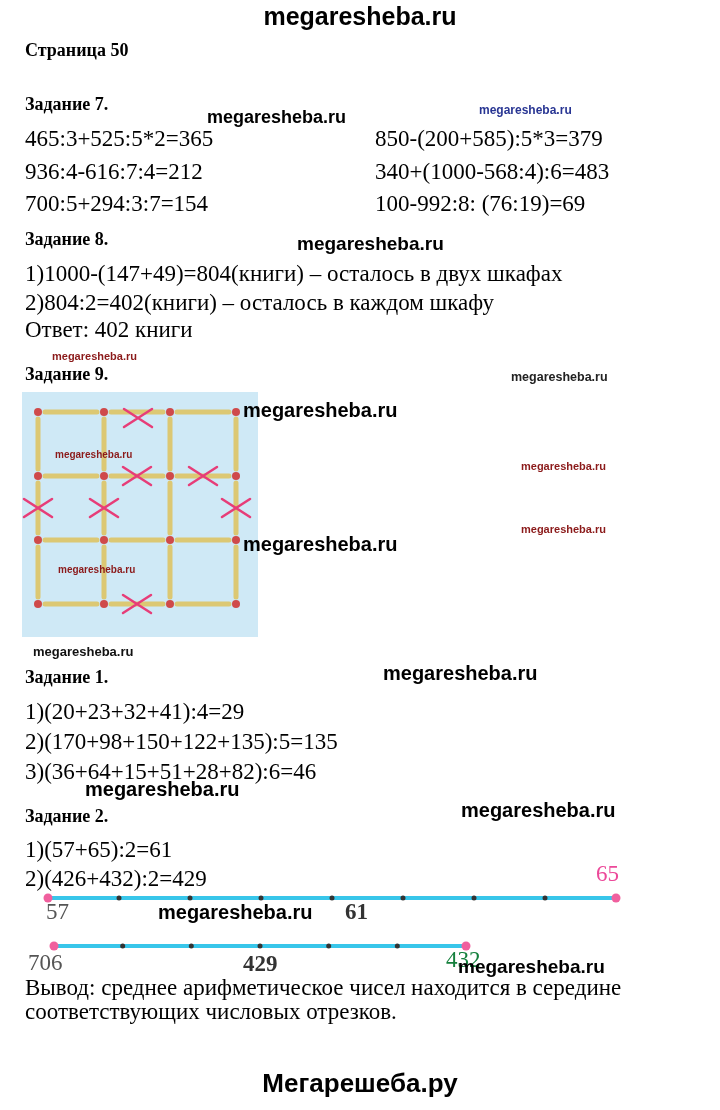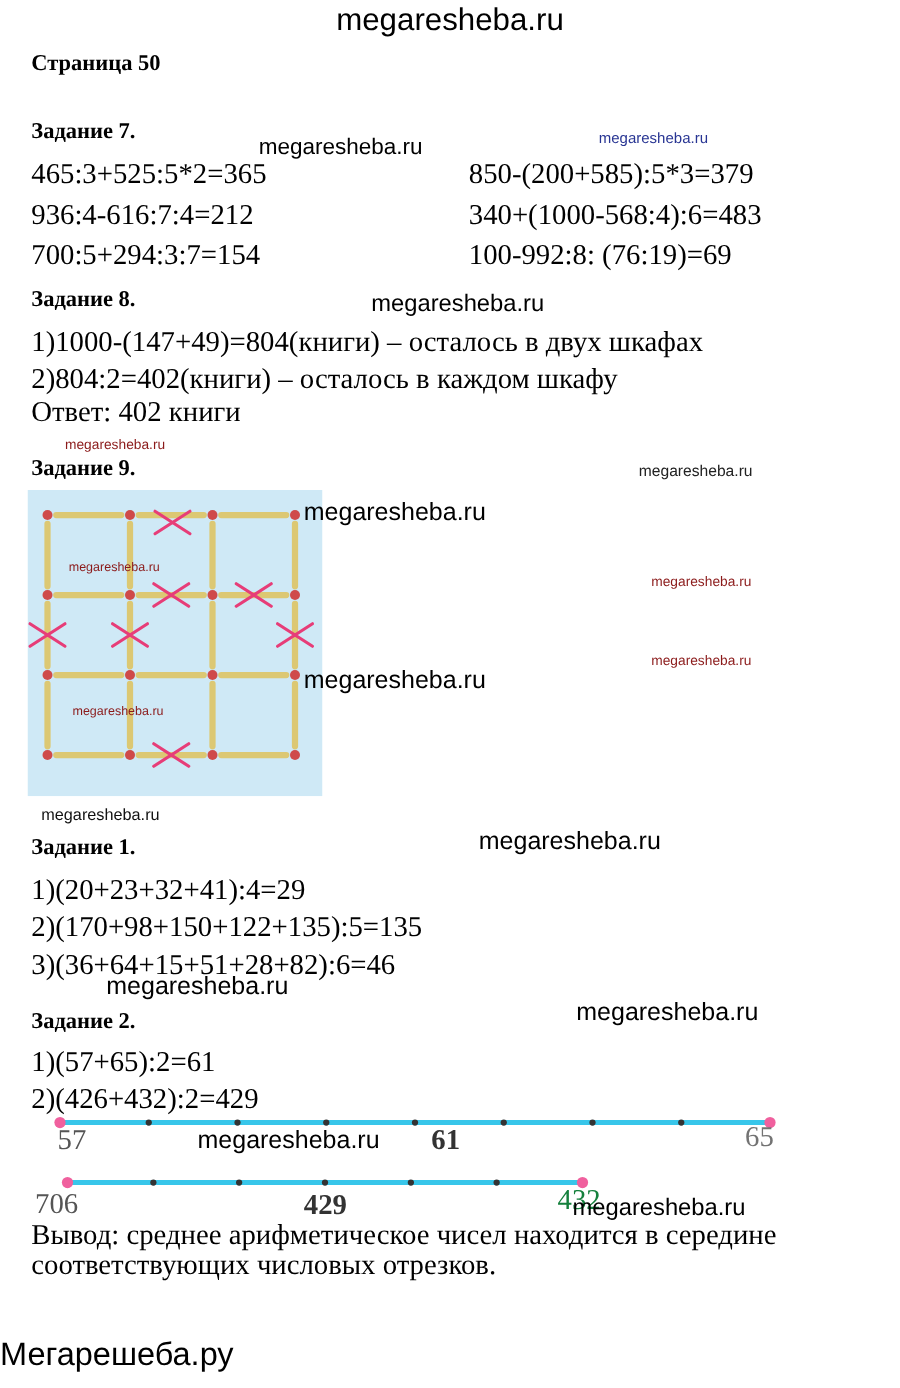--- a/index.html
+++ b/index.html
@@ -3,21 +3,21 @@
 <meta charset="utf-8">
 <style>
   *{margin:0;padding:0;box-sizing:border-box}
   html,body{background:#fff}
   body{width:720px;height:1110px;position:relative;overflow:hidden;
        font-family:"Liberation Serif",serif;color:#000}
   .abs{position:absolute;white-space:nowrap}
   .b{font-weight:700}
   .eq{font-size:23px}
   .h{font-size:18px;font-weight:700}
-  .wm{font-family:"Liberation Sans",sans-serif;font-weight:400;color:#000}
+  .wm{font-family:"Liberation Sans",sans-serif;font-weight:700;color:#000}
   .wrap{white-space:normal}
   svg{display:block}
 </style>
 </head>
 <body>
 
 <div id="page">
 
   <div class="abs wm" style="left:0;right:0;top:2px;text-align:center;font-size:25px">megaresheba.ru</div>
 
@@ -126,21 +126,21 @@
           <circle cx="432" cy="9" r="2.5"></circle>
         <circle cx="503" cy="9" r="2.5"></circle>
       </g>
       <circle cx="6" cy="9" r="4.5" fill="#f0609e"></circle>
       <circle cx="574" cy="9" r="4.5" fill="#f0609e"></circle>
     </svg>
   </div>
   <div class="abs eq" style="left:46px;top:899px;color:#555">57</div>
   <div class="abs wm" style="left:158px;top:901px;font-size:20px">megaresheba.ru</div>
   <div class="abs eq b" style="left:345px;top:899px;color:#333">61</div>
-  <div class="abs eq" style="left:596px;top:897px;color:#737373">65</div>
+  <div class="abs eq" style="left:596px;top:861px;color:#ec4899">65</div>
 
   <div class="abs" style="left:48px;top:937px">
     <svg width="424" height="18" viewBox="0 0 424 18">
       <line x1="6" y1="9" x2="418" y2="9" stroke="#38c6ea" stroke-width="4"></line>
       <g fill="#333">
         <circle cx="74.7" cy="9" r="2.5"></circle>
           <circle cx="143.3" cy="9" r="2.5"></circle>
           <circle cx="212" cy="9" r="2.5"></circle>
         <circle cx="280.7" cy="9" r="2.5"></circle>
           <circle cx="349.3" cy="9" r="2.5"></circle>
@@ -149,15 +149,15 @@
       <circle cx="418" cy="9" r="4.5" fill="#f0609e"></circle>
     </svg>
   </div>
   <div class="abs eq" style="left:28px;top:950px;color:#555">706</div>
   <div class="abs eq b" style="left:243px;top:951px;color:#333">429</div>
   <div class="abs eq" style="left:446px;top:947px;color:#15803d">432</div>
   <div class="abs wm" style="left:458px;top:956px;font-size:19px">megaresheba.ru</div>
 
   <div class="abs eq wrap" style="left:25px;top:976px;width:690px;line-height:24px">Вывод: среднее арифметическое чисел находится в середине соответствующих числовых отрезков.</div>
 
-  <div class="abs wm" style="left:0;right:0;top:1068px;font-size:26px">Мегарешеба.ру</div>
+  <div class="abs wm" style="left:0;right:0;top:1068px;text-align:center;font-size:26px">Мегарешеба.ру</div>
 
 </div>
 
 </body></html>

